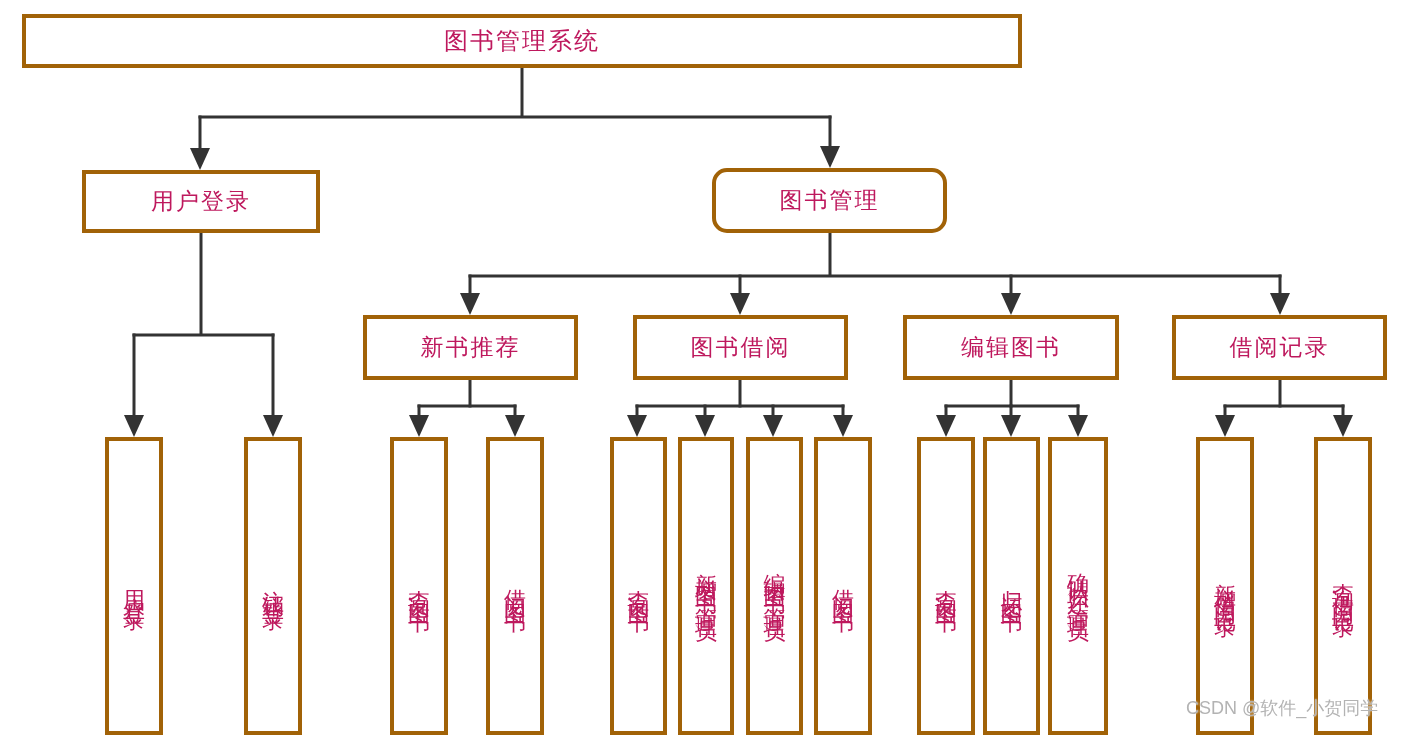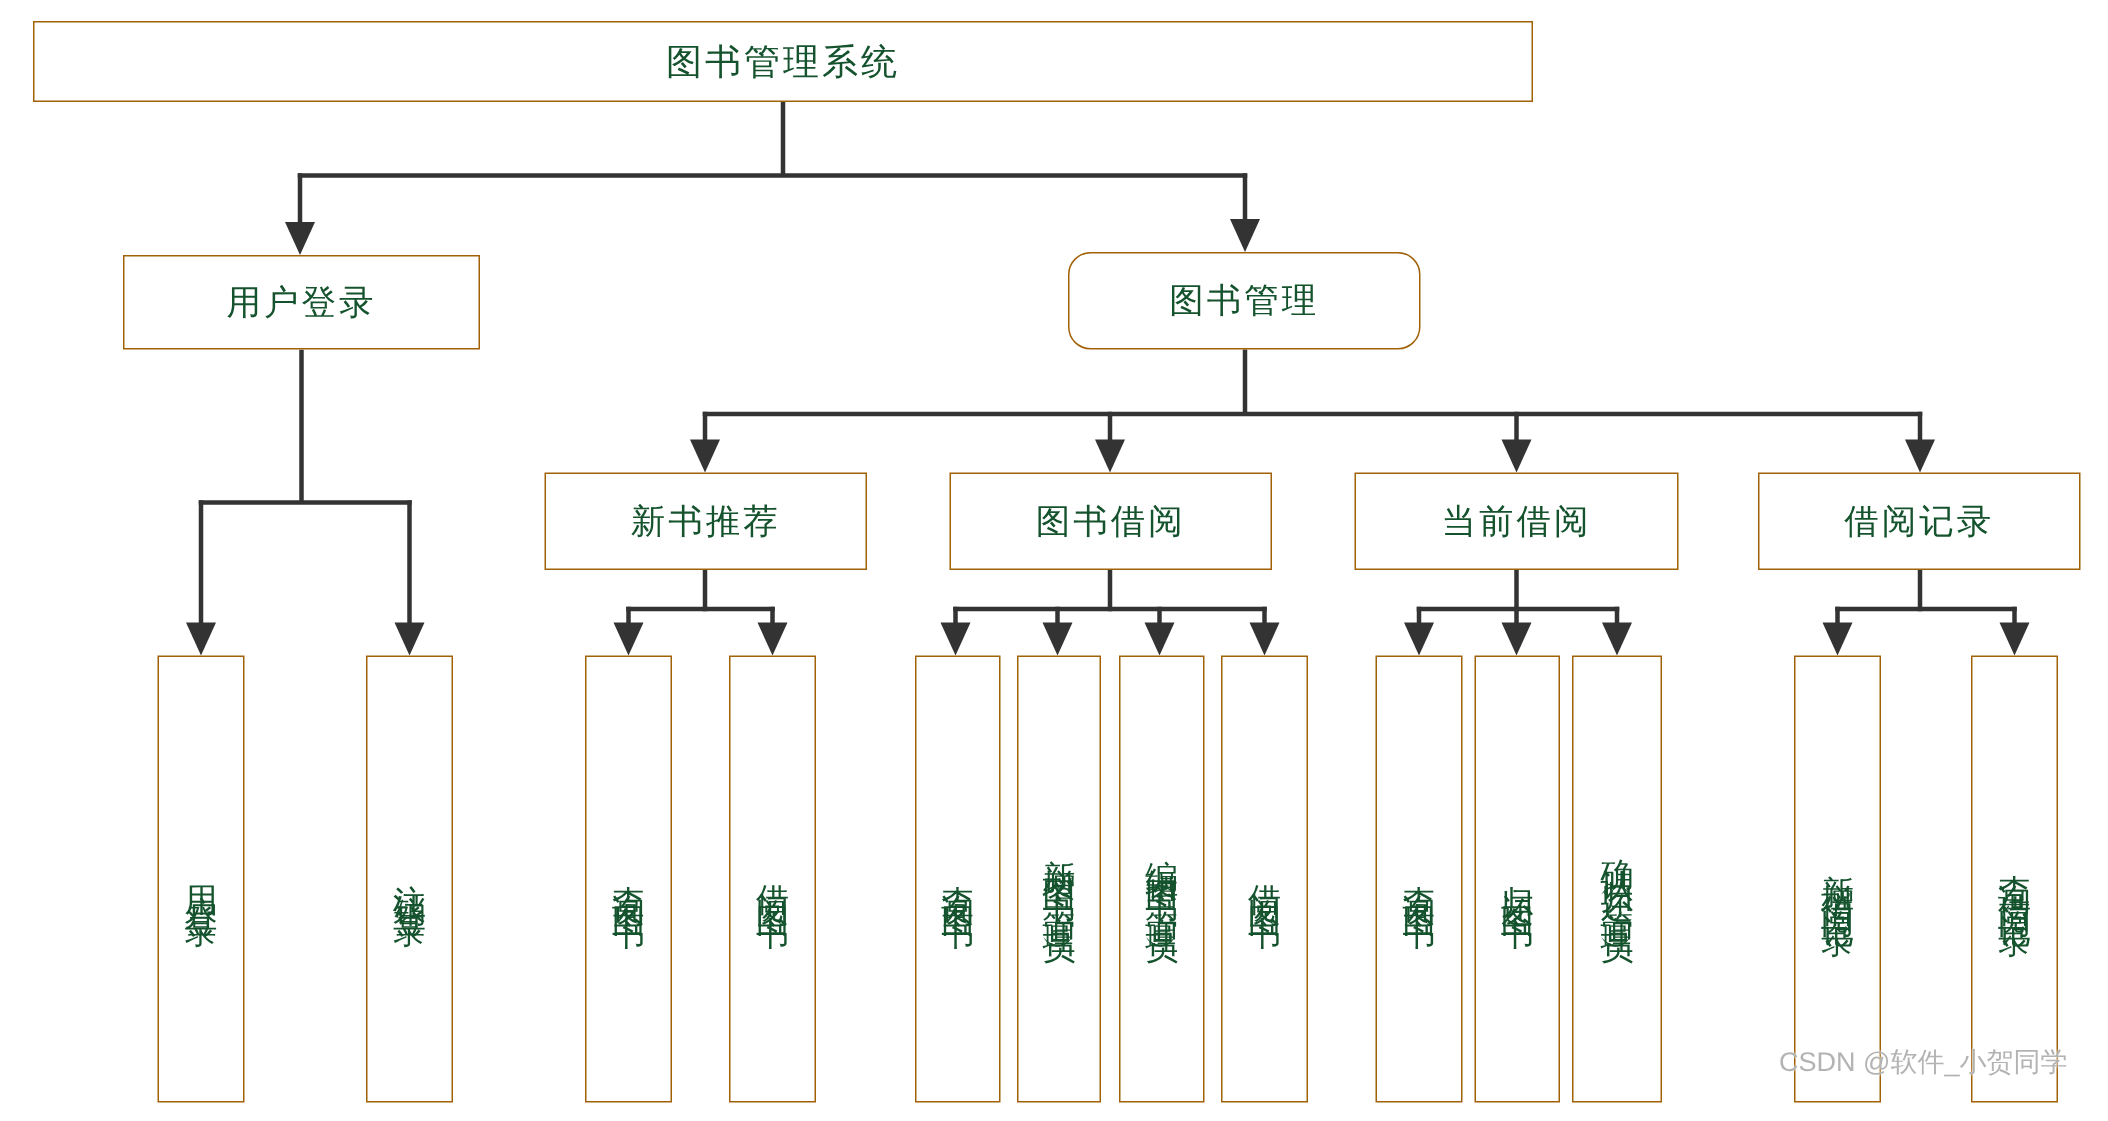--- a/index.html
+++ b/index.html
@@ -27,26 +27,26 @@
     stroke: #333333;
     stroke-width: 3;
   }
   .connectors polygon {
     fill: #333333;
     stroke: none;
   }
   .box {
     position: absolute;
     box-sizing: border-box;
-    border: 1px solid #a16207;
+    border: 4px solid #a16207;
     background: #ffffff;
     display: flex;
     align-items: center;
     justify-content: center;
-    color: #14532d;
+    color: #be185d;
     z-index: 2;
   }
   .h-label {
     font-size: 23px;
     letter-spacing: 2px;
     white-space: nowrap;
   }
   .root-label {
     font-size: 24px;
     letter-spacing: 2px;
@@ -162,21 +162,21 @@
     <span class="h-label">图书管理</span>
   </div>
 
   <div class="box" style="left:633px; top:315px; width:215px; height:65px;">
     <span class="h-label">图书借阅</span>
   </div>
   <div class="box" style="left:363px; top:315px; width:215px; height:65px;">
     <span class="h-label">新书推荐</span>
   </div>
   <div class="box" style="left:903px; top:315px; width:216px; height:65px;">
-    <span class="h-label">当前借阅</span>
+    <span class="h-label">编辑图书</span>
   </div>
   <div class="box" style="left:1172px; top:315px; width:215px; height:65px;">
     <span class="h-label">借阅记录</span>
   </div>
 
   <div class="box" style="left:105px; top:437px; width:58px; height:298px;">
     <span class="v-label">用户登录</span>
   </div>
   <div class="box" style="left:244px; top:437px; width:58px; height:298px;">
     <span class="v-label">注销登录</span>

